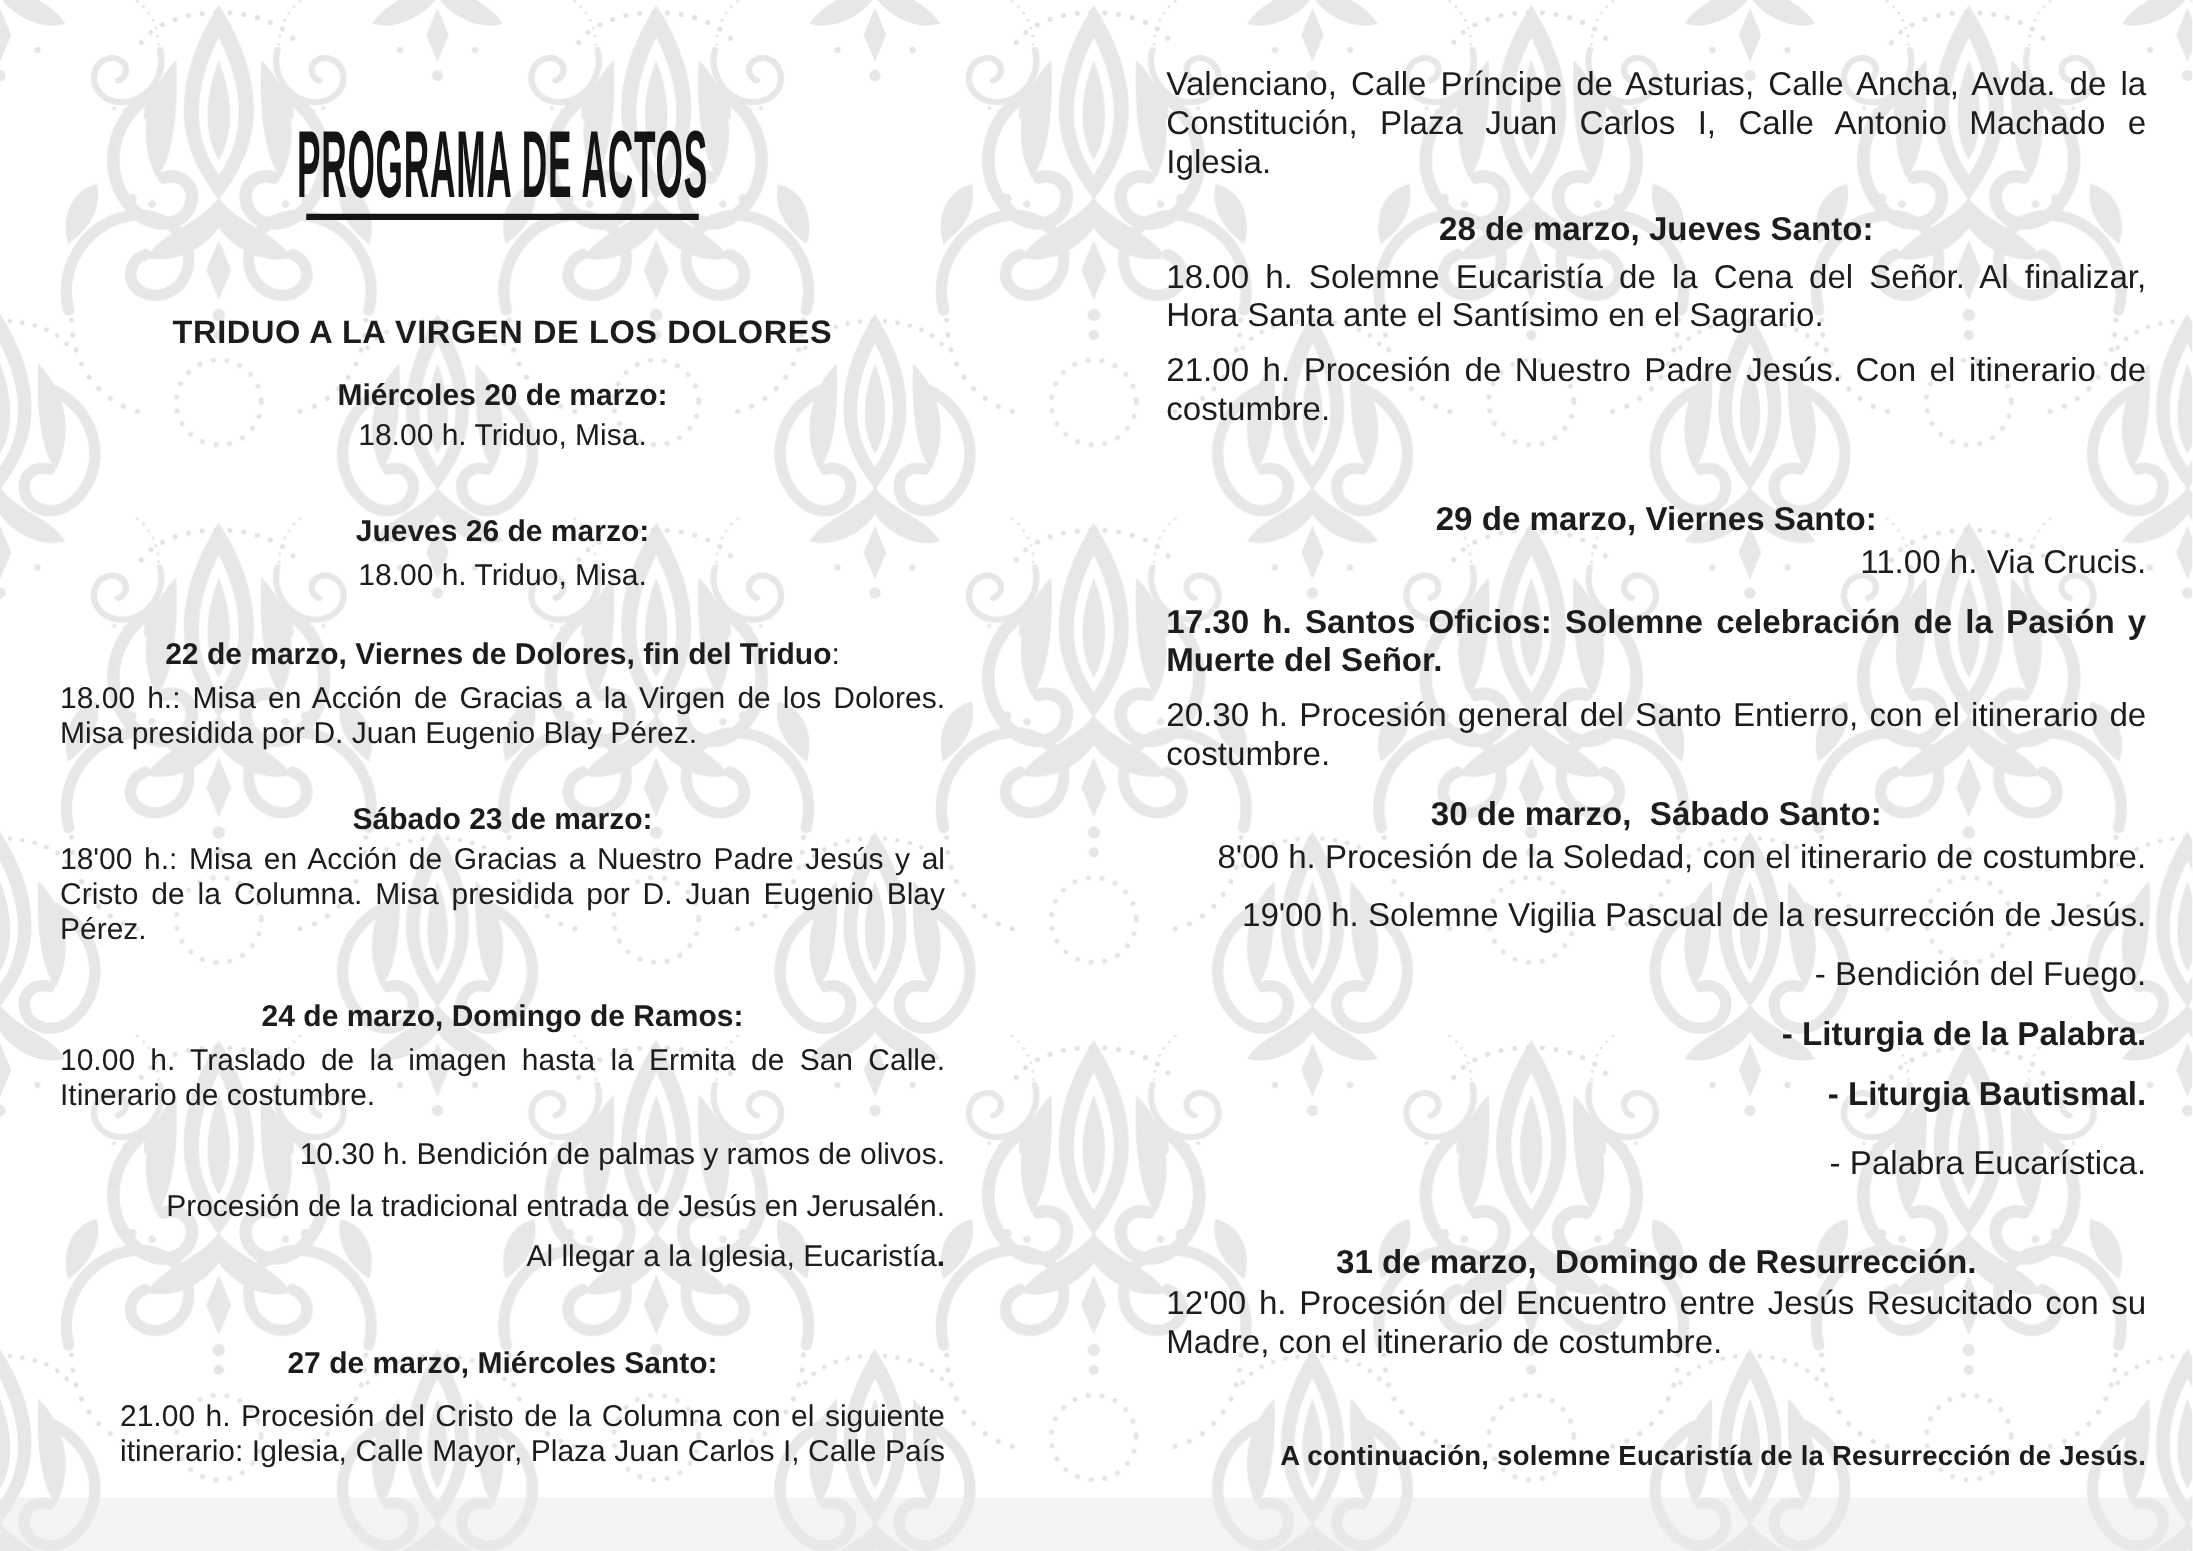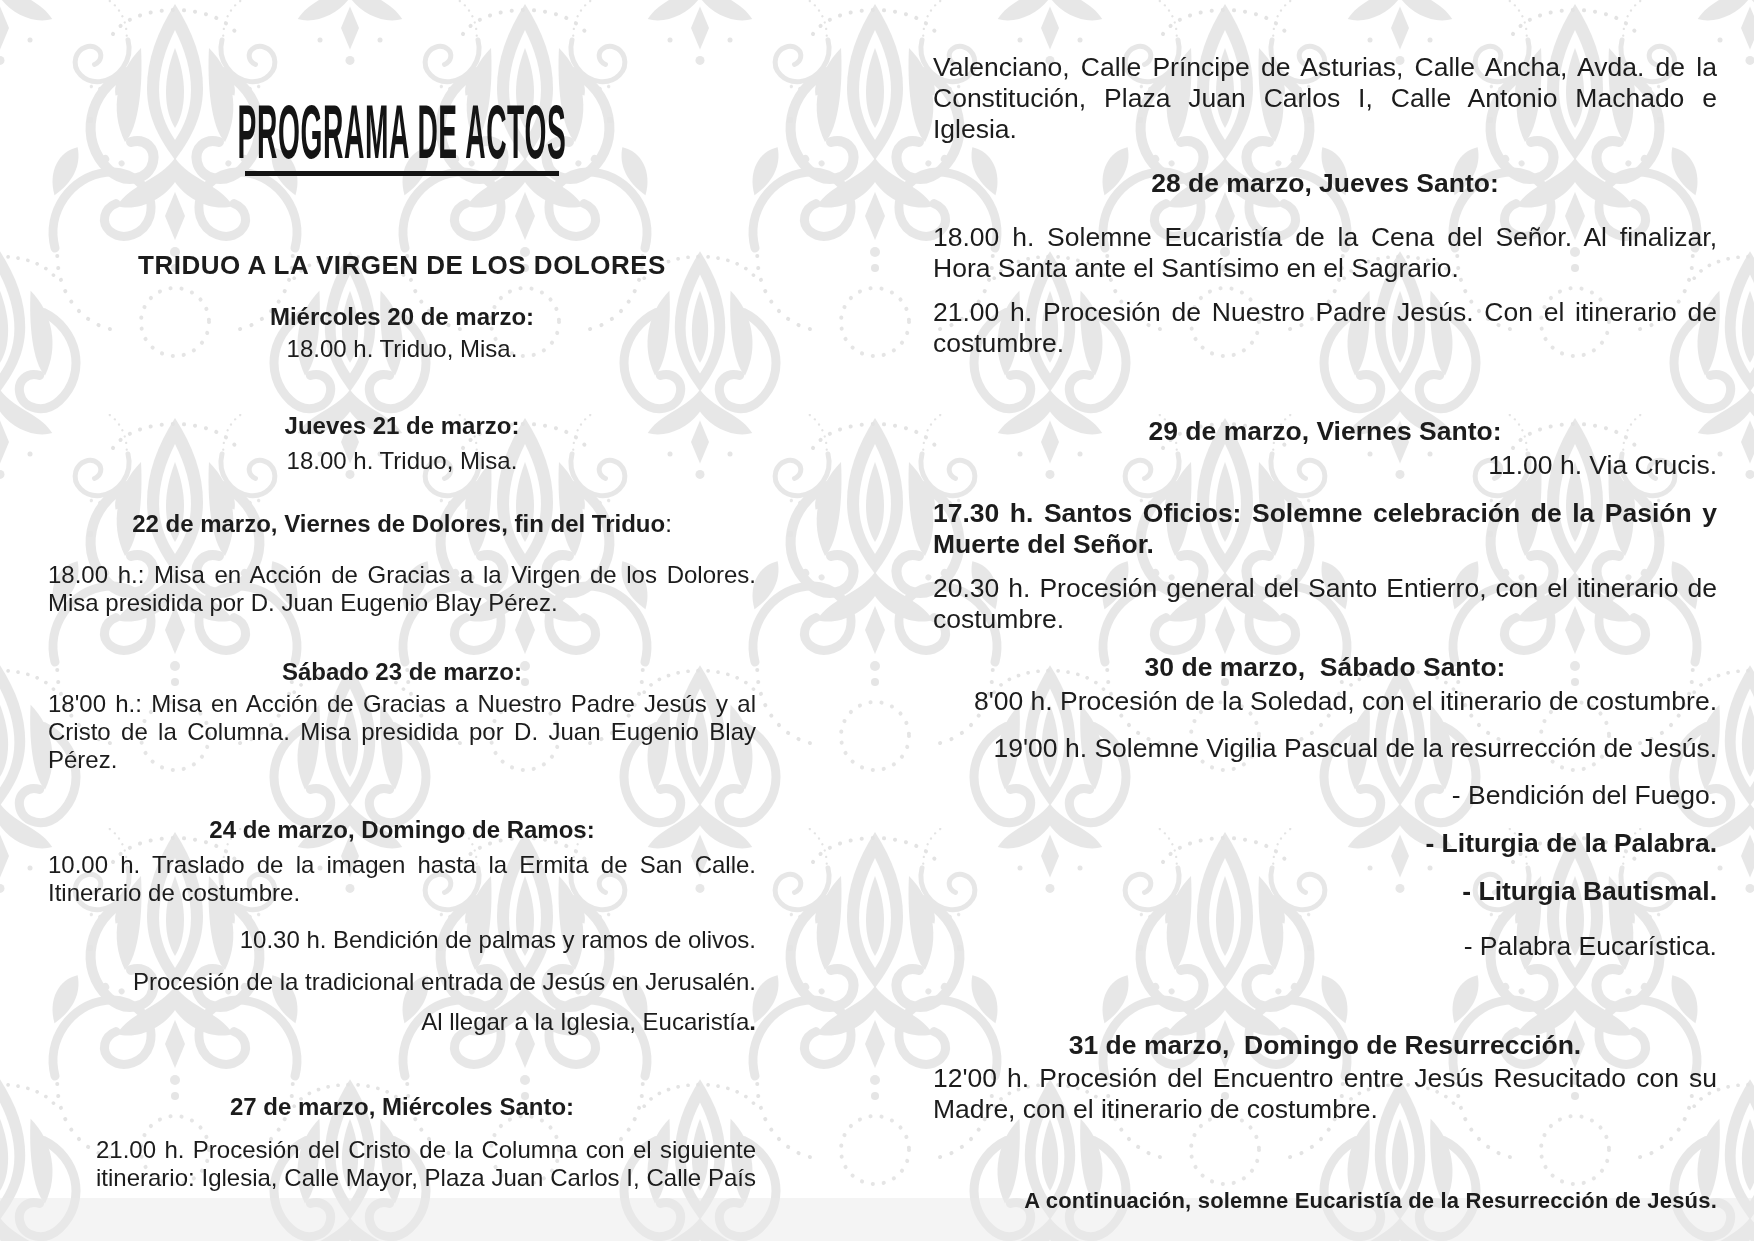--- a/index.html
+++ b/index.html
@@ -32,25 +32,25 @@
     color:#141414;
   }
   .title-underline{width:314px;height:5px;background:#141414;margin:2px auto 0;}
 
   .closing{font-weight:700;font-size:22px;line-height:26px;letter-spacing:0.2px;}
   .b{font-weight:700;}
   .reg{font-weight:400;}
 
   
   .mt2{margin-top:2px;}  .mt3{margin-top:3px;}  .mt4{margin-top:4px;}
-  .mt5{margin-top:23px;}  .mt7{margin-top:7px;}  .mt12{margin-top:12px;}
+  .mt5{margin-top:7px;}  .mt7{margin-top:7px;}  .mt12{margin-top:12px;}
   .mt13{margin-top:13px;}.mt14{margin-top:14px;}.mt15{margin-top:15px;margin-left:48px;}
   .mt16{margin-top:16px;}.mt17{margin-top:17px;font-weight:bold;}.mt19{margin-top:19px;}
   .mt23{margin-top:23px;}.mt24{margin-top:24px;}.mt35{margin-top:35px;}
-  .mt41{margin-top:41px;}.mt42{margin-top:42px;}.mt48{margin-top:68px;}
+  .mt41{margin-top:41px;}.mt42{margin-top:42px;}.mt48{margin-top:48px;}
   .mt49{margin-top:49px;}.mt57{margin-top:57px;}.mt63{margin-top:63px;}
   .mt74{margin-top:74px;}
 </style>
 </head>
 <body>
 
 <svg class="bg" width="1754" height="1241" viewBox="0 0 1754 1241" aria-hidden="true">
   <defs>
     <g id="fleur">
       <path d="M-48,-64 C-86,-46 -98,4 -66,34 C-50,49 -26,44 -22,26 C-19,12 -30,2 -44,6" fill="none" stroke="#e7e7e7" stroke-width="10" stroke-linecap="round"></path>
@@ -99,21 +99,21 @@
   <div class="title-wrap">
     <div class="doc-title">PROGRAMA DE ACTOS</div>
     <div class="title-underline"></div>
   </div>
 
   <h2 class="triduo mt74">TRIDUO A LA VIRGEN DE LOS DOLORES</h2>
 
   <h3 class="eh mt23">Miércoles 20 de marzo:</h3>
   <p class="center mt4">18.00 h. Triduo, Misa.</p>
 
-  <h3 class="eh mt49">Jueves 21 de marzo:</h3>
+  <h3 class="eh mt49">Jueves 26 de marzo:</h3>
   <p class="center mt7">18.00 h. Triduo, Misa.</p>
 
   <h3 class="eh mt35"><span>22 de marzo, Viernes de Dolores, fin del Triduo</span><span class="reg">:</span></h3>
   <p class="just mt5">18.00 h.: Misa en Acción de Gracias a la Virgen de los Dolores. Misa presidida por D. Juan Eugenio Blay Pérez.</p>
 
   <h3 class="eh mt41">Sábado 23 de marzo:</h3>
   <p class="just mt4">18'00 h.: Misa en Acción de Gracias a Nuestro Padre Jesús y al Cristo de la Columna. Misa presidida por D. Juan Eugenio Blay Pérez.</p>
 
   <h3 class="eh mt42">24 de marzo, Domingo de Ramos:</h3>
   <p class="just mt7">10.00 h. Traslado de la imagen hasta la Ermita de San Calle. Itinerario de costumbre.</p>

